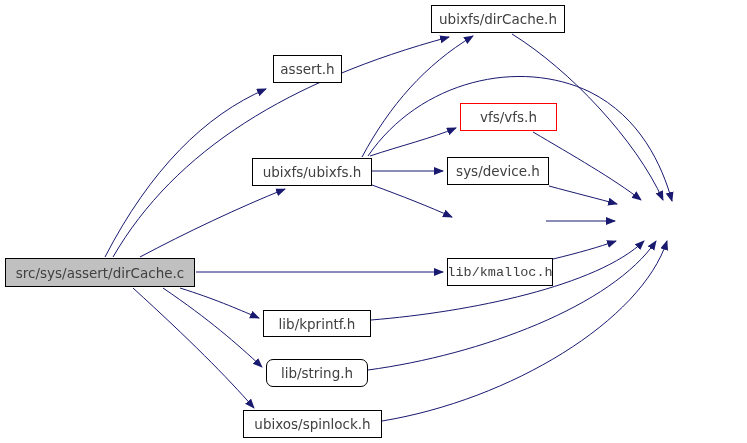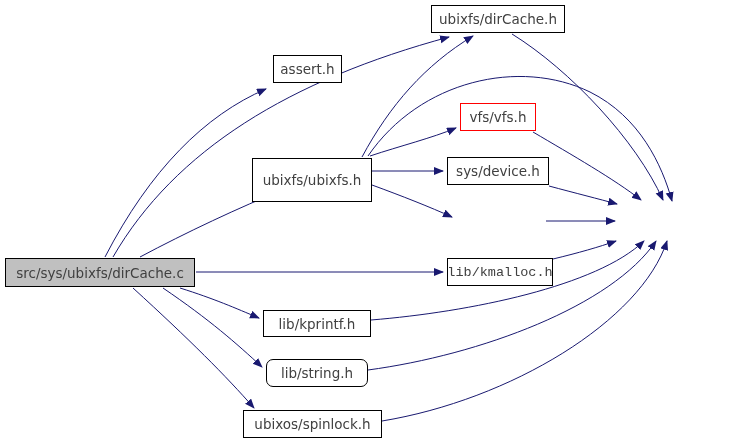--- a/index.html
+++ b/index.html
@@ -30,22 +30,22 @@
     cursor: pointer;
     z-index: 2;
   }
   .node.red { border-color: #ff0000; }
   .node.main { background: #c0c0c0; }
 
   
   #n-main      { left:   5px; top: 258px; width: 190px; height: 29px; }
   #n-dircacheh { left: 431px; top:   5px; width: 134px; height: 28px; }
   #n-asserth   { left: 273px; top:  55px; width:  69px; height: 28px; }
-  #n-vfsh      { left: 460px; top: 103px; width:  76px; height: 28px; }
-  #n-ubixfsh   { left: 252px; top: 158px; width: 120px; height: 44px; }
+  #n-vfsh      { left: 460px; top: 103px; width:  97px; height: 28px; }
+  #n-ubixfsh   { left: 252px; top: 158px; width: 120px; height: 28px; }
   #n-deviceh   { left: 447px; top: 157px; width: 102px; height: 28px; }
   #n-mpih      { left: 457px; top: 207px; width:  88px; height: 28px; }
   #n-typesh    { left: 620px; top: 207px; width: 125px; height: 28px; }
   #n-kmalloch  { left: 447px; top: 258px; width: 106px; height: 28px; font-family: Liberation Mono, monospace; }
   #n-kprintfh  { left: 263px; top: 310px; width: 108px; height: 27px; }
   #n-stringh   { left: 266px; top: 359px; width: 102px; height: 28px; border-radius: 7px; }
   #n-spinlockh { left: 243px; top: 410px; width: 139px; height: 28px; }
 </style>
 </head>
 <body>
@@ -75,21 +75,21 @@
       <path marker-end="url(#arrow)" d="M 533 132 C 572 155, 614 179, 641 200"></path>
       <path marker-end="url(#arrow)" d="M 549 186 C 575 193, 599 199, 617 204"></path>
       <path marker-end="url(#arrow)" d="M 546 221 L 615 221"></path>
       <path marker-end="url(#arrow)" d="M 553 259 C 578 253, 599 247, 616 241"></path>
       <path marker-end="url(#arrow)" d="M 371 320 C 470 312, 597 286, 644 241"></path>
       <path marker-end="url(#arrow)" d="M 368 370 C 480 355, 612 306, 656 241"></path>
       <path marker-end="url(#arrow)" d="M 382 421 C 510 400, 641 321, 667 241"></path>
     </g>
   </svg>
 
-  <div id="n-main" class="node main">src/sys/ubixfs/dirCache.c</div>
+  <div id="n-main" class="node main">src/sys/assert/dirCache.c</div>
 
   <div id="n-dircacheh" class="node">ubixfs/dirCache.h</div>
 
   <div id="n-asserth" class="node">assert.h</div>
 
   <div id="n-vfsh" class="node red">vfs/vfs.h</div>
 
   <div id="n-ubixfsh" class="node">ubixfs/ubixfs.h</div>
 
   <div id="n-deviceh" class="node">sys/device.h</div>

